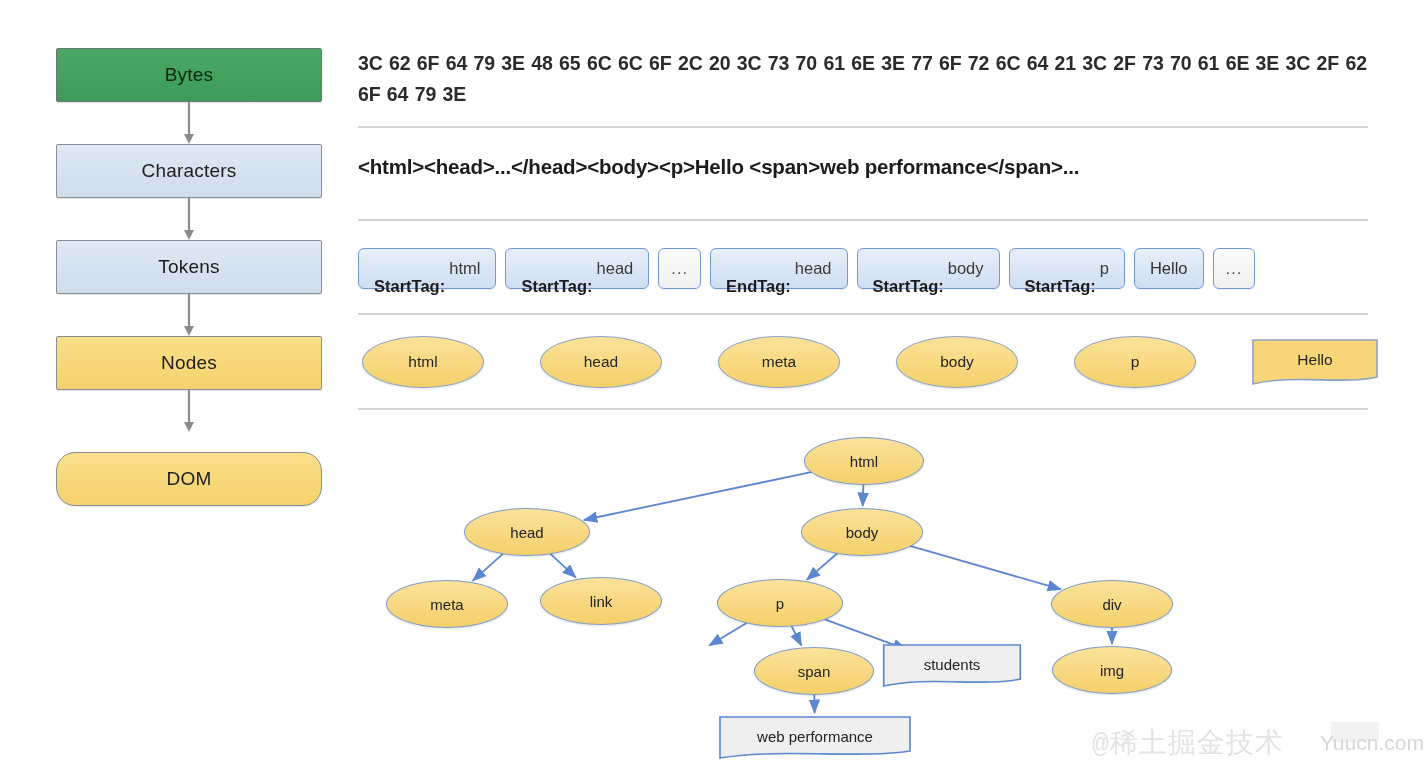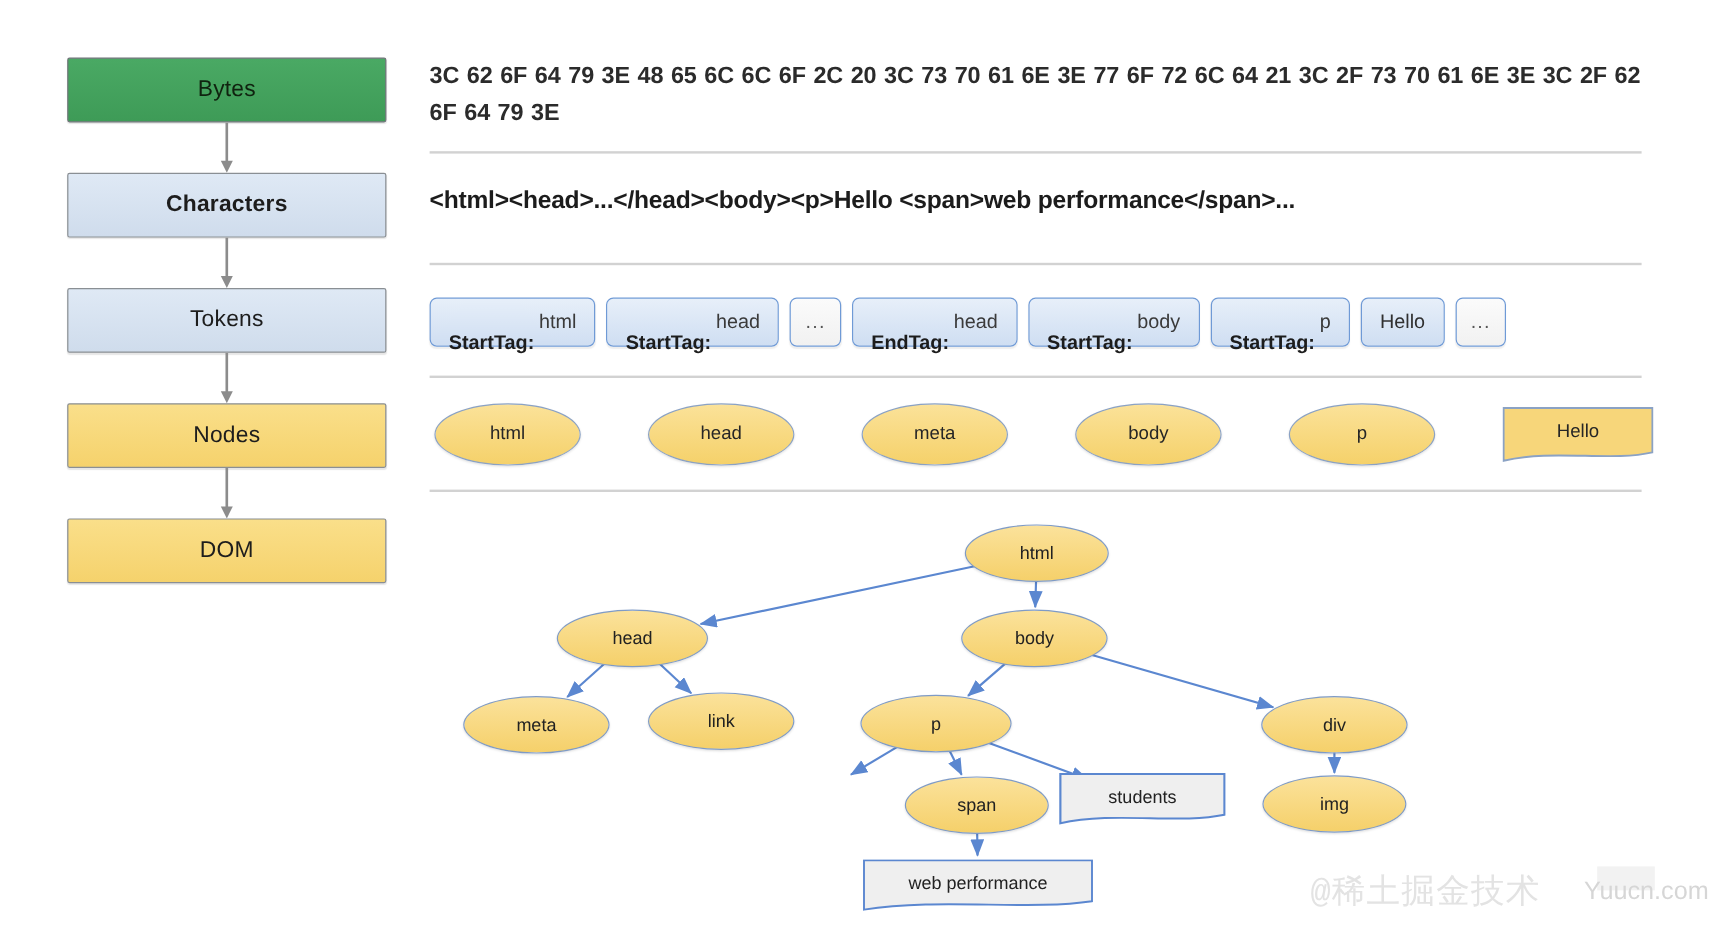--- a/index.html
+++ b/index.html
@@ -233,42 +233,42 @@
 <div id="stage">
 
   <div id="pipeline">
       <div class="stage-box green" style="top: 48px;">
         <span class="lbl">Bytes</span>
       </div>
       <div class="v-arrow" style="top: 102px; height: 42px;"><svg width="14" height="42" viewBox="0 0 14 42">
           <line x1="7" y1="0" x2="7" y2="33" stroke="#8c8c8c" stroke-width="2.2"></line>
           <polygon points="7,42 2,32 12,32" fill="#8c8c8c"></polygon>
         </svg></div>
-      <div class="stage-box blue" style="top: 144px; font-weight: bold;">
+      <div class="stage-box blue" style="top: 144px;">
         <span class="lbl">Characters</span>
       </div>
       <div class="v-arrow" style="top: 198px; height: 42px;"><svg width="14" height="42" viewBox="0 0 14 42">
           <line x1="7" y1="0" x2="7" y2="33" stroke="#8c8c8c" stroke-width="2.2"></line>
           <polygon points="7,42 2,32 12,32" fill="#8c8c8c"></polygon>
         </svg></div>
       <div class="stage-box blue" style="top: 240px;">
         <span class="lbl">Tokens</span>
       </div>
       <div class="v-arrow" style="top: 294px; height: 42px;"><svg width="14" height="42" viewBox="0 0 14 42">
           <line x1="7" y1="0" x2="7" y2="33" stroke="#8c8c8c" stroke-width="2.2"></line>
           <polygon points="7,42 2,32 12,32" fill="#8c8c8c"></polygon>
         </svg></div>
       <div class="stage-box yellow" style="top: 336px;">
         <span class="lbl">Nodes</span>
       </div>
       <div class="v-arrow" style="top: 390px; height: 42px;"><svg width="14" height="42" viewBox="0 0 14 42">
           <line x1="7" y1="0" x2="7" y2="33" stroke="#8c8c8c" stroke-width="2.2"></line>
           <polygon points="7,42 2,32 12,32" fill="#8c8c8c"></polygon>
         </svg></div>
-      <div class="stage-box yellow" style="top: 432px;">
+      <div class="stage-box yellow" style="top: 452px; border-radius: 19px;">
         <span class="lbl">DOM</span>
       </div>
     </div>
 
   <div class="hr" style="top:126px"></div>
   <div class="hr" style="top:219px"></div>
   <div class="hr" style="top:313px"></div>
   <div class="hr" style="top:408px"></div>
 
   <div class="hex-text">3C 62 6F 64 79 3E 48 65 6C 6C 6F 2C 20 3C 73 70 61 6E 3E 77 6F 72 6C 64 21 3C 2F 73 70 61 6E 3E 3C 2F 62 6F 64 79 3E</div>

